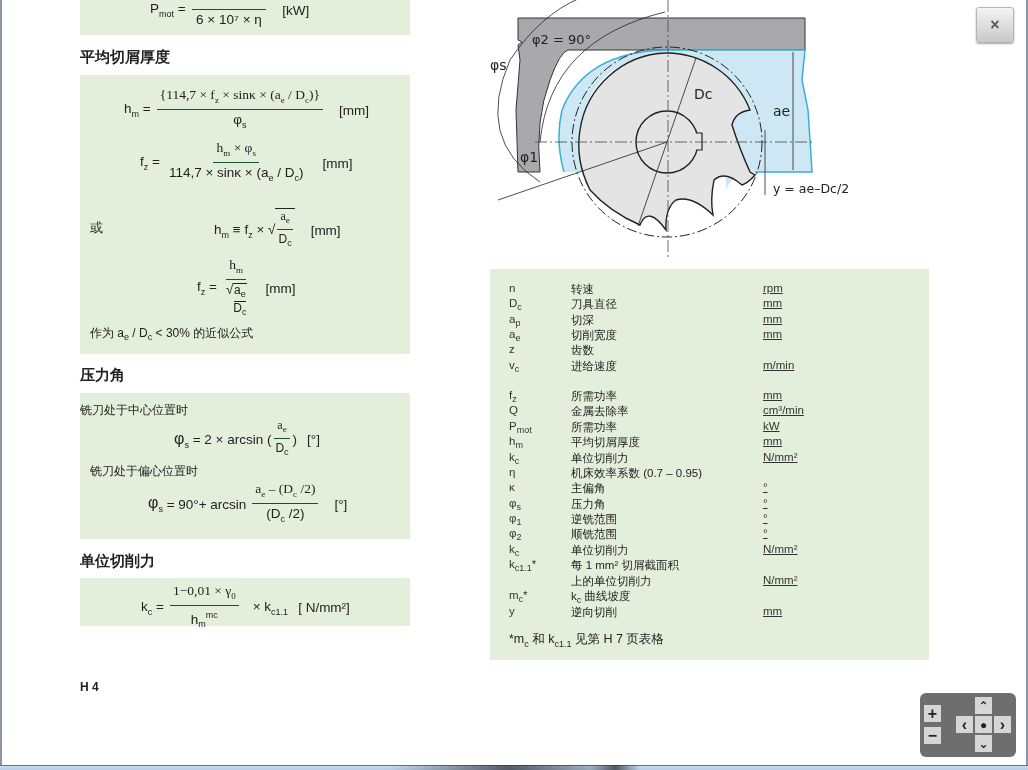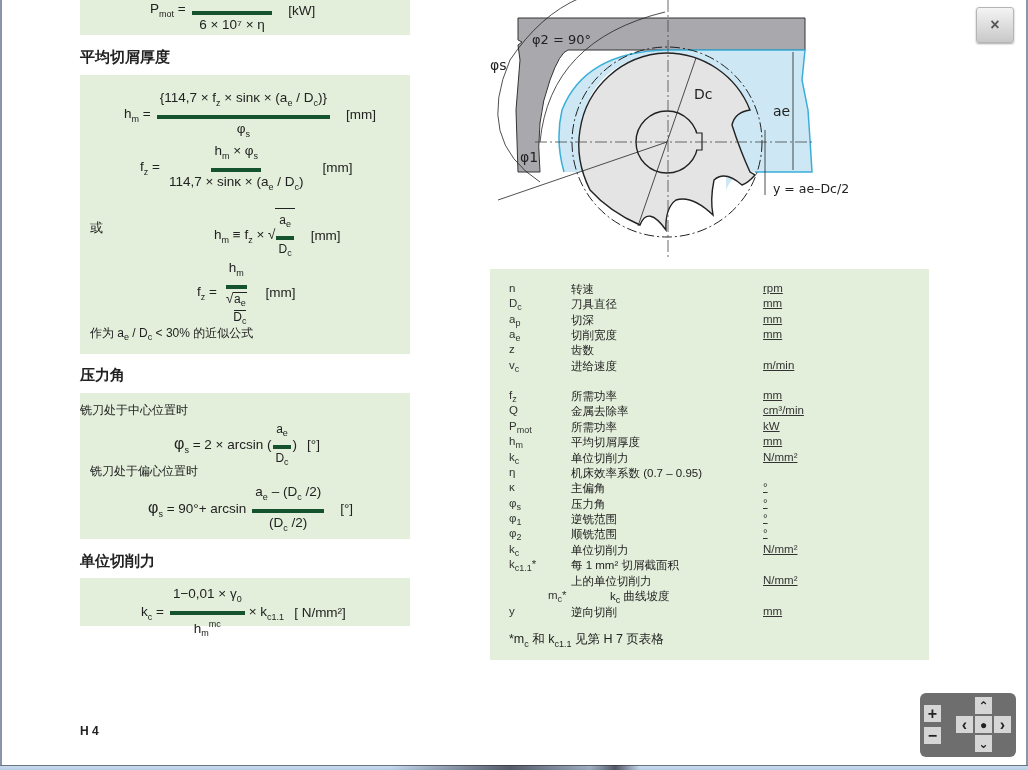--- a/index.html
+++ b/index.html
@@ -13,35 +13,35 @@
   .frame-right { position:absolute; right:0; top:0; width:2px; height:770px; background:#8a96a8; }
   .frame-bottom { position:absolute; left:0; bottom:0; width:1028px; height:5px;
     background:linear-gradient(to bottom,#6b7380 0,#6b7380 1px,#c9dcef 1px,#b7cde6 100%); }
   .frame-bottom .shade { position:absolute; top:0; height:5px;
     background:linear-gradient(to right, rgba(40,40,50,0), rgba(40,40,50,0.7), rgba(40,40,50,0)); }
 
   .box { position:absolute; background:#e3efdb; }
   .h { position:absolute; font-size:15px; font-weight:bold; color:#222; }
   .f { position:absolute; font-size:13.5px; color:#222; white-space:nowrap; display:flex; align-items:center; }
   .frac { display:inline-flex; flex-direction:column; align-items:center; margin:0 6px; vertical-align:middle; }
-  .frac .num { padding:0 3px 1px; border-bottom:4px solid #14532d; line-height:22px; }
+  .frac .num { padding:0 3px 1px; border-bottom:1px solid #14532d; line-height:15px;font-family:Liberation Serif, serif; }
   .frac .den { padding:1px 3px 0; line-height:17px; }
   .small { font-size:12px; }
   .note { position:absolute; font-size:12px; color:#222; white-space:nowrap; }
   .unit { margin-left:10px; }
   sub, sup { font-size:9px; }
 
   .legend { position:absolute; left:490px; top:269px; width:439px; height:391px; background:#e3efdb; }
   .lg-row { position:absolute; left:0; height:15px; font-size:11.5px; color:#333; width:439px; }
   .lg-sym { position:absolute; left:19px; }
   .lg-desc { position:absolute; left:81px; color:#222; }
   .lg-unit { position:absolute; left:273px;text-decoration:underline; }
   .lg-foot { position:absolute; left:19px; top:362px; font-size:12.5px; color:#222; }
 
-  .pagenum { position:absolute; left:80px; top:724px; font-size:12px; font-weight:bold; color:#222; }
+  .pagenum { position:absolute; left:80px; top:680px; font-size:12px; font-weight:bold; color:#222; }
 
   .close-btn { position:absolute; left:976px; top:7px; width:36px; height:34px; border-radius:3px;
     background:linear-gradient(#f4f4f4,#c8c8c8); border:1px solid #b5b5b5;
     box-shadow:0 1px 2px rgba(0,0,0,0.35); display:flex; align-items:center; justify-content:center;
     font-size:16px; font-weight:bold; color:#555; }
 
   .nav { position:absolute; left:920px; top:693px; width:96px; height:64px; background:#6e6e6e; border-radius:6px; }
   .nbtn { position:absolute; width:17px; height:17px; background:#d6d6d6; display:flex; align-items:center; justify-content:center;
     font-size:12px; font-weight:bold; color:#222; line-height:1; }
 </style>
@@ -127,21 +127,21 @@
     <span class="num">a<sub>e</sub> – (D<sub>c</sub> /2)</span>
     <span class="den">(D<sub>c</sub> /2)</span>
   </span>
   <span class="unit">[°]</span>
 </div>
 
 <div class="h" style="left:80px; top:552px;">单位切削力</div>
 <div class="box" style="left:80px; top:578px; width:330px; height:48px;"></div>
 <div class="f" style="left:141px; top:583px;">
   <span>k<sub>c</sub> =</span>
-  <span class="frac" style="margin-right:4px;">
+  <span class="frac" style="margin-right:14px;">
     <span class="num">1−0,01 × γ<sub>0</sub></span>
     <span class="den">h<sub>m</sub><sup>mc</sup></span>
   </span>
   <span>× k<sub>c1.1</sub></span>
   <span class="unit">[ N/mm²]</span>
 </div>
 
 <svg style="position:absolute; left:480px; top:0;" width="370" height="268" viewBox="0 0 370 268">
 
   <path d="M38 18 L325 18 L325 50 L88 50 Q80 52 70 80 Q55 120 60 172 L38 172 L36 110 L40 60 L38 45 L42 42 L38 40 Z" fill="#a9a9ad" stroke="#333" stroke-width="1"></path>
@@ -267,21 +267,21 @@
   <div class="lg-row" style="top:289px;">
       <span class="lg-sym">k<sub>c1.1</sub>*</span>
       <span class="lg-desc">每 1 mm² 切屑截面积</span>
       <span class="lg-unit"></span>
     </div>
   <div class="lg-row" style="top:305px;">
       <span class="lg-sym"></span>
       <span class="lg-desc">上的单位切削力</span>
       <span class="lg-unit">N/mm²</span>
     </div>
-  <div class="lg-row" style="top:320px;margin-left:39px;">
+  <div class="lg-row" style="top:320px;">
       <span class="lg-sym">m<sub>c</sub>*</span>
       <span class="lg-desc">k<sub>c</sub> 曲线坡度</span>
       <span class="lg-unit"></span>
     </div>
   <div class="lg-row" style="top:336px;">
       <span class="lg-sym">y</span>
       <span class="lg-desc">逆向切削</span>
       <span class="lg-unit">mm</span>
     </div>
   <div class="lg-foot">*m<sub>c</sub> 和 k<sub>c1.1</sub> 见第 H 7 页表格</div>

